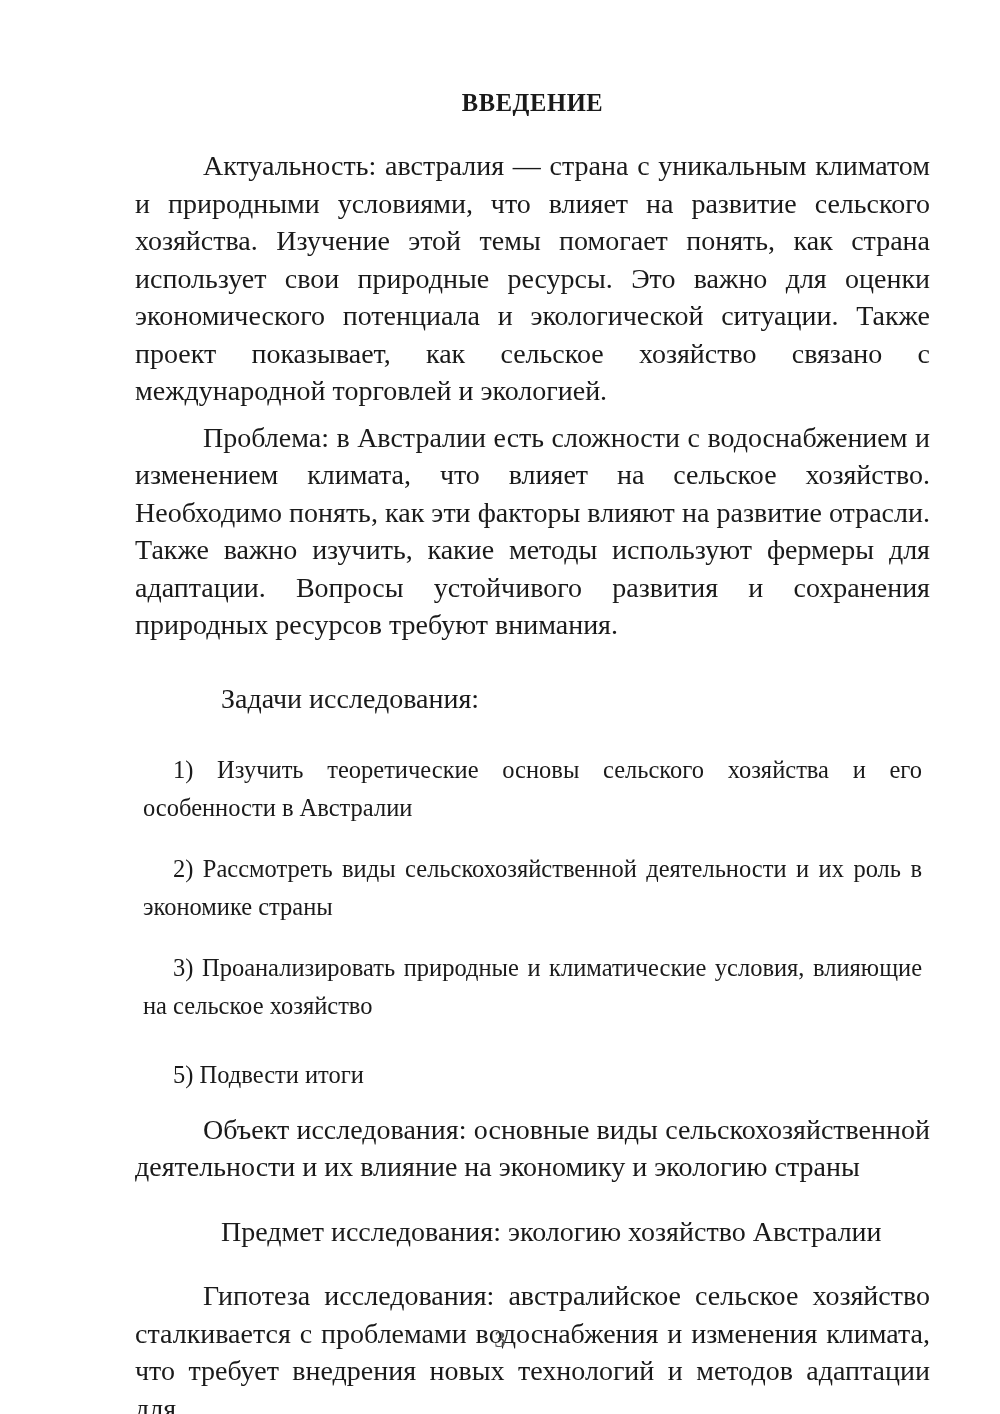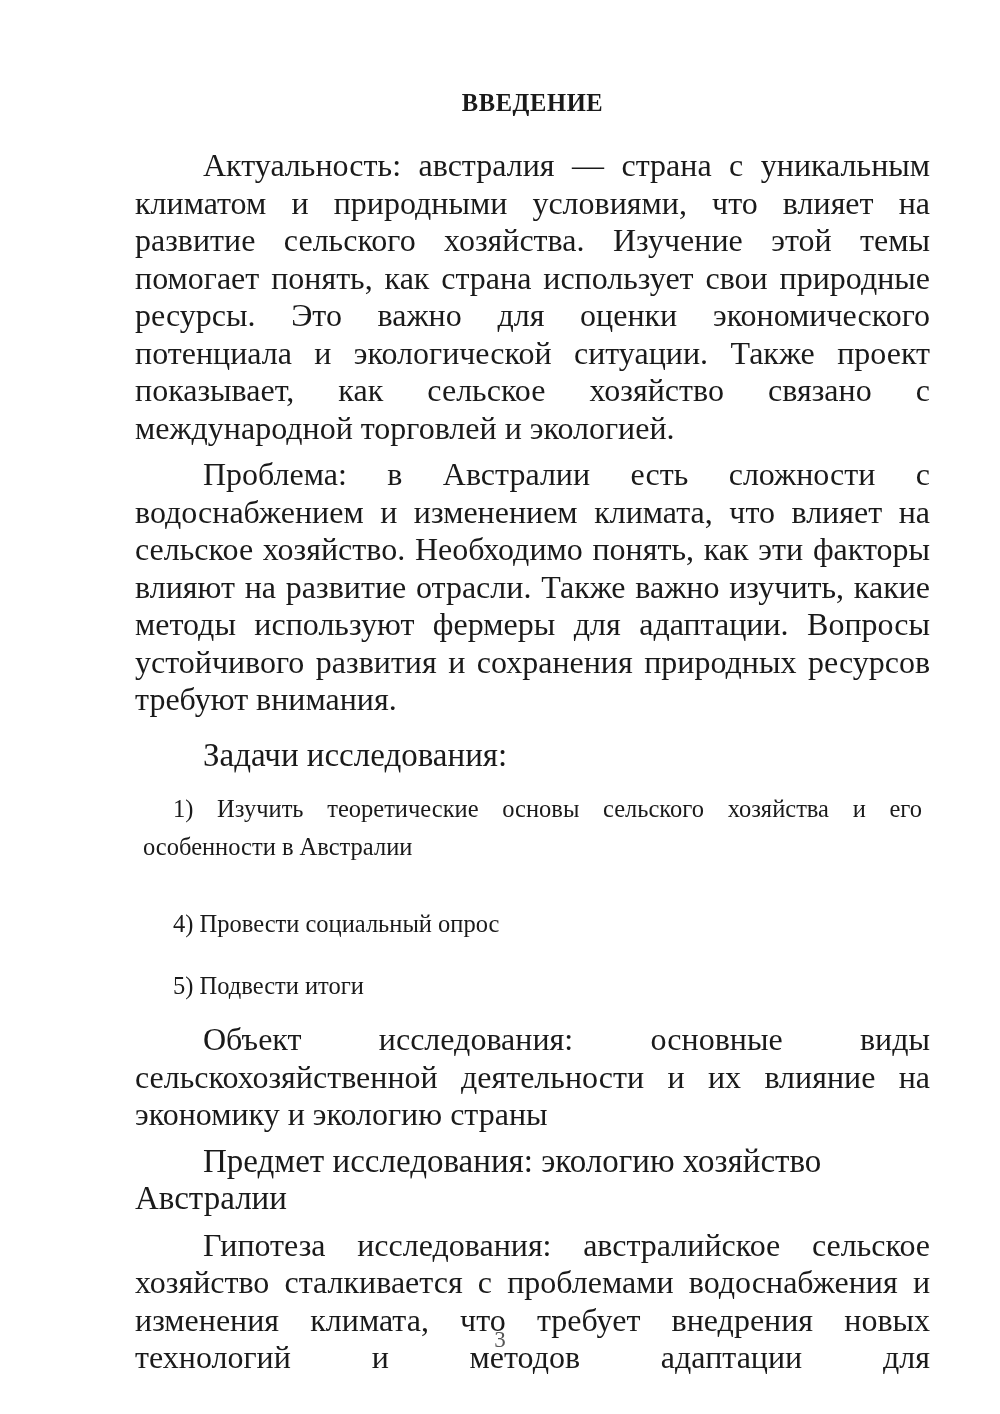--- a/index.html
+++ b/index.html
@@ -37,21 +37,21 @@
     font-size: 24.5px;
     font-weight: bold;
     text-align: center;
     letter-spacing: 0.6px;
     margin: 0 0 30px 0;
     line-height: 1.2;
   }
 
   p.para {
     margin: 0 0 0 0;
-    font-size: 32px;
+    font-size: 28px;
     line-height: 37.5px;
     text-align: justify;
     text-indent: 68px;
     
     text-justify: inter-word;
     hyphens: none;
   }
 
   
   p.para.stretch-last::after {
@@ -63,22 +63,22 @@
   p.listline {
     margin: 8px;
     font-size: 24.5px;
     line-height: 37.5px;
     text-align: justify;
     text-indent: 30px;
     hyphens: none;
   }
 
   p.plain {
-    margin: 0;
-    font-size: 33px;
+    margin: 18px;
+    font-size: 28px;
     line-height: 37.5px;
     text-align: left;
     text-indent: 68px;
     font-family: Liberation Serif, serif;
   }
 
   .gap {
     height: 9px;
   }
   .gap-sm {
@@ -116,27 +116,28 @@
     <div class="gap"></div>
 
     <p class="plain">Задачи исследования:</p>
 
     <div class="gap-sm"></div>
 
     <p class="listline">1) Изучить теоретические основы сельского хозяйства и его особенности в Австралии</p>
 
     <div class="gap-sm"></div>
 
+    <p class="listline">2) Рассмотреть виды сельскохозяйственной деятельности и их роль в экономике страны</p>
 
     <div class="gap-sm"></div>
 
+    <p class="listline">3) Проанализировать природные и климатические условия, влияющие на сельское хозяйство</p>
 
     <div class="gap-sm"></div>
 
-    <p class="listline">4) Провести социальный опрос</p>
 
     <div class="gap-sm"></div>
 
     <p class="listline">5) Подвести итоги</p>
 
     <div class="gap"></div>
 
     <p class="para">Объект исследования: основные виды сельскохозяйственной деятельности и их влияние на экономику и экологию страны</p>
 
     <div class="gap"></div>

